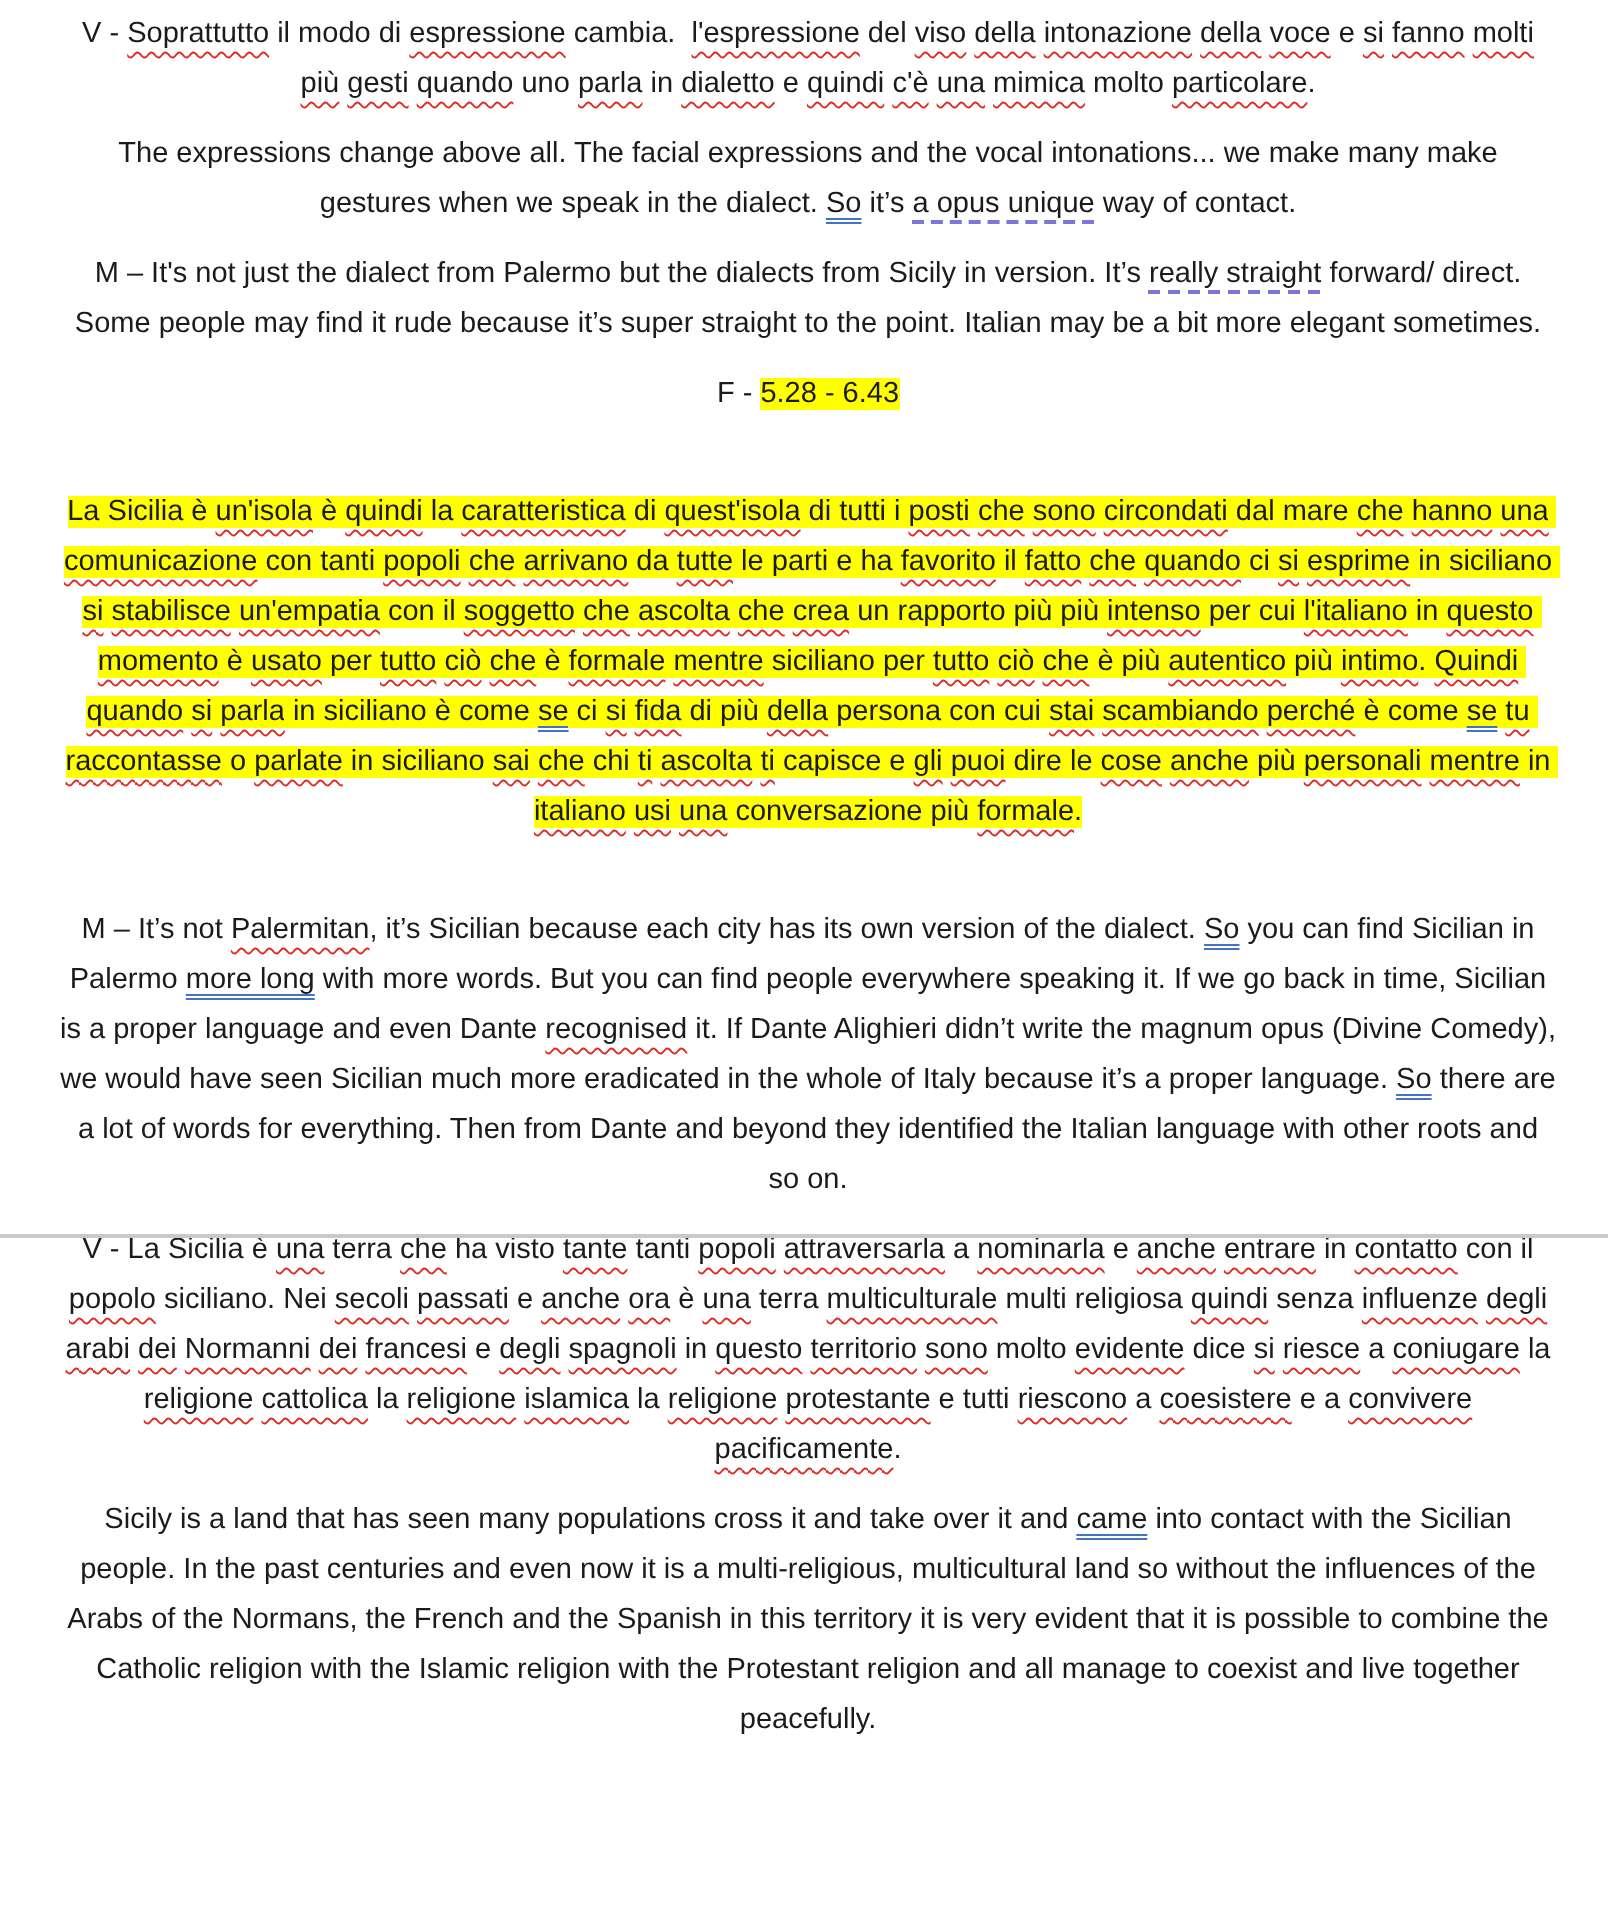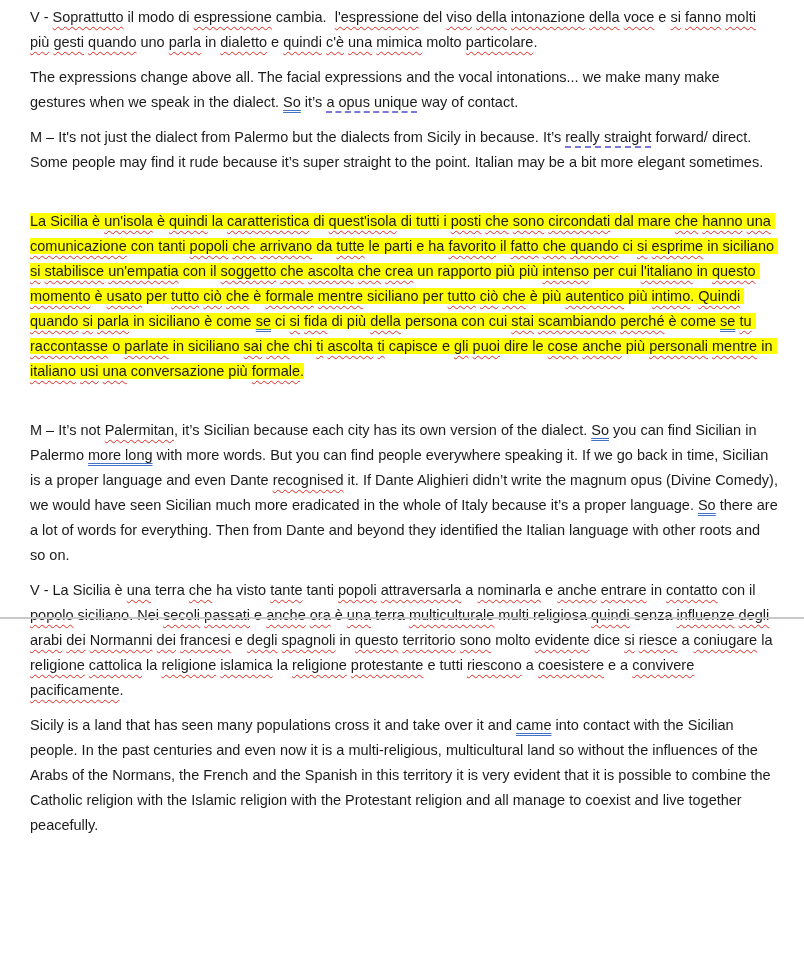--- a/index.html
+++ b/index.html
@@ -10,21 +10,21 @@
   }
   .page {
     position: relative;
     width: 804px; height: 962px;
     font-family: "Liberation Sans", sans-serif;
     font-size: 14.5px;
     line-height: 25px;
     color: #1b1b1b;
     background: #ffffff;
   }
-  .content { padding: 5px 26px 0 30px; }
+  .content { padding: 5px 26px 0 30px; text-align: center; }
   .para { margin: 0 0 10px 0; white-space: pre-wrap; }
   .para.bold { font-weight: bold; }
   .para.empty { height: 14px; }
   .seg { }
   .hl { background-color: #ffff00; }
   .sq {
     text-decoration: underline wavy #e02b20;
     text-decoration-thickness: 1px;
     text-underline-offset: 4px;
     text-decoration-skip-ink: none;
@@ -48,21 +48,22 @@
     background: #c9c9c9;
   }
 </style>
 </head>
 <body>
 
 <div class="page">
   <div class="content">
       <p class="para normal"><span class="seg">V - </span><span class="seg sq">Soprattutto</span><span class="seg"> il modo di </span><span class="seg sq">espressione</span><span class="seg"> cambia.  </span><span class="seg sq">l'espressione</span><span class="seg"> del </span><span class="seg sq">viso</span><span class="seg"> </span><span class="seg sq">della</span><span class="seg"> </span><span class="seg sq">intonazione</span><span class="seg"> </span><span class="seg sq">della</span><span class="seg"> </span><span class="seg sq">voce</span><span class="seg"> e </span><span class="seg sq">si</span><span class="seg"> </span><span class="seg sq">fanno</span><span class="seg"> </span><span class="seg sq">molti</span><span class="seg"> </span><span class="seg sq">più</span><span class="seg"> </span><span class="seg sq">gesti</span><span class="seg"> </span><span class="seg sq">quando</span><span class="seg"> uno </span><span class="seg sq">parla</span><span class="seg"> in </span><span class="seg sq">dialetto</span><span class="seg"> e </span><span class="seg sq">quindi</span><span class="seg"> </span><span class="seg sq">c'è</span><span class="seg"> </span><span class="seg sq">una</span><span class="seg"> </span><span class="seg sq">mimica</span><span class="seg"> molto </span><span class="seg sq">particolare</span><span class="seg">.</span></p>
       <p class="para normal"><span class="seg">The expressions change above all. The facial expressions and the vocal intonations... we make many make gestures when we speak in the dialect. </span><span class="seg bd">So</span><span class="seg"> it’s </span><span class="seg pd">a opus unique</span><span class="seg"> way of contact.</span></p>
-      <p class="para normal"><span class="seg">M – It's not just the dialect from Palermo but the dialects from Sicily in because. It’s </span><span class="seg pd">really straight</span><span class="seg"> forward/ direct. Some people may find it rude because it’s super straight to the point. Italian may be a bit more elegant sometimes.</span></p>
+      <p class="para normal"><span class="seg">M – It's not just the dialect from Palermo but the dialects from Sicily in version. It’s </span><span class="seg pd">really straight</span><span class="seg"> forward/ direct. Some people may find it rude because it’s super straight to the point. Italian may be a bit more elegant sometimes.</span></p>
+      <p class="para normal"><span class="seg">F - </span><span class="seg hl">5.28 - 6.43</span></p>
       <p class="para empty"></p>
       <p class="para normal"><span class="seg hl">La Sicilia è </span><span class="seg hl sq">un'isola</span><span class="seg hl"> è </span><span class="seg hl sq">quindi</span><span class="seg hl"> la </span><span class="seg hl sq">caratteristica</span><span class="seg hl"> di </span><span class="seg hl sq">quest'isola</span><span class="seg hl"> di tutti i </span><span class="seg hl sq">posti</span><span class="seg hl"> </span><span class="seg hl sq">che</span><span class="seg hl"> </span><span class="seg hl sq">sono</span><span class="seg hl"> </span><span class="seg hl sq">circondati</span><span class="seg hl"> dal mare </span><span class="seg hl sq">che</span><span class="seg hl"> </span><span class="seg hl sq">hanno</span><span class="seg hl"> </span><span class="seg hl sq">una</span><span class="seg hl"> </span><span class="seg hl sq">comunicazione</span><span class="seg hl"> con tanti </span><span class="seg hl sq">popoli</span><span class="seg hl"> </span><span class="seg hl sq">che</span><span class="seg hl"> </span><span class="seg hl sq">arrivano</span><span class="seg hl"> da </span><span class="seg hl sq">tutte</span><span class="seg hl"> le parti e ha </span><span class="seg hl sq">favorito</span><span class="seg hl"> il </span><span class="seg hl sq">fatto</span><span class="seg hl"> </span><span class="seg hl sq">che</span><span class="seg hl"> </span><span class="seg hl sq">quando</span><span class="seg hl"> ci </span><span class="seg hl sq">si</span><span class="seg hl"> </span><span class="seg hl sq">esprime</span><span class="seg hl"> in siciliano </span><span class="seg hl sq">si</span><span class="seg hl"> </span><span class="seg hl sq">stabilisce</span><span class="seg hl"> </span><span class="seg hl sq">un'empatia</span><span class="seg hl"> con il </span><span class="seg hl sq">soggetto</span><span class="seg hl"> </span><span class="seg hl sq">che</span><span class="seg hl"> </span><span class="seg hl sq">ascolta</span><span class="seg hl"> </span><span class="seg hl sq">che</span><span class="seg hl"> </span><span class="seg hl sq">crea</span><span class="seg hl"> un rapporto più più </span><span class="seg hl sq">intenso</span><span class="seg hl"> per cui </span><span class="seg hl sq">l'italiano</span><span class="seg hl"> in </span><span class="seg hl sq">questo</span><span class="seg hl"> </span><span class="seg hl sq">momento</span><span class="seg hl"> è </span><span class="seg hl sq">usato</span><span class="seg hl"> per </span><span class="seg hl sq">tutto</span><span class="seg hl"> </span><span class="seg hl sq">ciò</span><span class="seg hl"> </span><span class="seg hl sq">che</span><span class="seg hl"> è </span><span class="seg hl sq">formale</span><span class="seg hl"> </span><span class="seg hl sq">mentre</span><span class="seg hl"> siciliano per </span><span class="seg hl sq">tutto</span><span class="seg hl"> </span><span class="seg hl sq">ciò</span><span class="seg hl"> </span><span class="seg hl sq">che</span><span class="seg hl"> è più </span><span class="seg hl sq">autentico</span><span class="seg hl"> più </span><span class="seg hl sq">intimo</span><span class="seg hl">. </span><span class="seg hl sq">Quindi</span><span class="seg hl"> </span><span class="seg hl sq">quando</span><span class="seg hl"> </span><span class="seg hl sq">si</span><span class="seg hl"> </span><span class="seg hl sq">parla</span><span class="seg hl"> in siciliano è come </span><span class="seg hl bd">se</span><span class="seg hl"> ci </span><span class="seg hl sq">si</span><span class="seg hl"> </span><span class="seg hl sq">fida</span><span class="seg hl"> di più </span><span class="seg hl sq">della</span><span class="seg hl"> persona con cui </span><span class="seg hl sq">stai</span><span class="seg hl"> </span><span class="seg hl sq">scambiando</span><span class="seg hl"> </span><span class="seg hl sq">perché</span><span class="seg hl"> è come </span><span class="seg hl bd">se</span><span class="seg hl"> </span><span class="seg hl sq">tu</span><span class="seg hl"> </span><span class="seg hl sq">raccontasse</span><span class="seg hl"> o </span><span class="seg hl sq">parlate</span><span class="seg hl"> in siciliano </span><span class="seg hl sq">sai</span><span class="seg hl"> </span><span class="seg hl sq">che</span><span class="seg hl"> chi </span><span class="seg hl sq">ti</span><span class="seg hl"> </span><span class="seg hl sq">ascolta</span><span class="seg hl"> </span><span class="seg hl sq">ti</span><span class="seg hl"> capisce e </span><span class="seg hl sq">gli</span><span class="seg hl"> </span><span class="seg hl sq">puoi</span><span class="seg hl"> dire le </span><span class="seg hl sq">cose</span><span class="seg hl"> </span><span class="seg hl sq">anche</span><span class="seg hl"> più </span><span class="seg hl sq">personali</span><span class="seg hl"> </span><span class="seg hl sq">mentre</span><span class="seg hl"> in </span><span class="seg hl sq">italiano</span><span class="seg hl"> </span><span class="seg hl sq">usi</span><span class="seg hl"> </span><span class="seg hl sq">una</span><span class="seg hl"> conversazione più </span><span class="seg hl sq">formale</span><span class="seg hl">.</span></p>
       <p class="para empty"></p>
       <p class="para normal"><span class="seg">M – It’s not </span><span class="seg sq">Palermitan</span><span class="seg">, it’s Sicilian because each city has its own version of the dialect. </span><span class="seg bd">So</span><span class="seg"> you can find Sicilian in Palermo </span><span class="seg bd">more long</span><span class="seg"> with more words. But you can find people everywhere speaking it. If we go back in time, Sicilian is a proper language and even Dante </span><span class="seg sq">recognised</span><span class="seg"> it. If Dante Alighieri didn’t write the magnum opus (Divine Comedy), we would have seen Sicilian much more eradicated in the whole of Italy because it’s a proper language. </span><span class="seg bd">So</span><span class="seg"> there are a lot of words for everything. Then from Dante and beyond they identified the Italian language with other roots and so on.</span></p>
       <p class="para normal"><span class="seg">V - La Sicilia è </span><span class="seg sq">una</span><span class="seg"> terra </span><span class="seg sq">che</span><span class="seg"> ha visto </span><span class="seg sq">tante</span><span class="seg"> tanti </span><span class="seg sq">popoli</span><span class="seg"> </span><span class="seg sq">attraversarla</span><span class="seg"> a </span><span class="seg sq">nominarla</span><span class="seg"> e </span><span class="seg sq">anche</span><span class="seg"> </span><span class="seg sq">entrare</span><span class="seg"> in </span><span class="seg sq">contatto</span><span class="seg"> con il </span><span class="seg sq">popolo</span><span class="seg"> siciliano. Nei </span><span class="seg sq">secoli</span><span class="seg"> </span><span class="seg sq">passati</span><span class="seg"> e </span><span class="seg sq">anche</span><span class="seg"> </span><span class="seg sq">ora</span><span class="seg"> è </span><span class="seg sq">una</span><span class="seg"> terra </span><span class="seg sq">multiculturale</span><span class="seg"> multi religiosa </span><span class="seg sq">quindi</span><span class="seg"> senza </span><span class="seg sq">influenze</span><span class="seg"> </span><span class="seg sq">degli</span><span class="seg"> </span><span class="seg sq">arabi</span><span class="seg"> </span><span class="seg sq">dei</span><span class="seg"> </span><span class="seg sq">Normanni</span><span class="seg"> </span><span class="seg sq">dei</span><span class="seg"> </span><span class="seg sq">francesi</span><span class="seg"> e </span><span class="seg sq">degli</span><span class="seg"> </span><span class="seg sq">spagnoli</span><span class="seg"> in </span><span class="seg sq">questo</span><span class="seg"> </span><span class="seg sq">territorio</span><span class="seg"> </span><span class="seg sq">sono</span><span class="seg"> molto </span><span class="seg sq">evidente</span><span class="seg"> dice </span><span class="seg sq">si</span><span class="seg"> </span><span class="seg sq">riesce</span><span class="seg"> a </span><span class="seg sq">coniugare</span><span class="seg"> la </span><span class="seg sq">religione</span><span class="seg"> </span><span class="seg sq">cattolica</span><span class="seg"> la </span><span class="seg sq">religione</span><span class="seg"> </span><span class="seg sq">islamica</span><span class="seg"> la </span><span class="seg sq">religione</span><span class="seg"> </span><span class="seg sq">protestante</span><span class="seg"> e tutti </span><span class="seg sq">riescono</span><span class="seg"> a </span><span class="seg sq">coesistere</span><span class="seg"> e a </span><span class="seg sq">convivere</span><span class="seg"> </span><span class="seg sq">pacificamente</span><span class="seg">.</span></p>
       <p class="para normal"><span class="seg">Sicily is a land that has seen many populations cross it and take over it and </span><span class="seg bd">came</span><span class="seg"> into contact with the Sicilian people. In the past centuries and even now it is a multi-religious, multicultural land so without the influences of the Arabs of the Normans, the French and the Spanish in this territory it is very evident that it is possible to combine the Catholic religion with the Islamic religion with the Protestant religion and all manage to coexist and live together peacefully.</span></p>
     </div>
   <div class="page-break-line"></div>
 </div>
 

